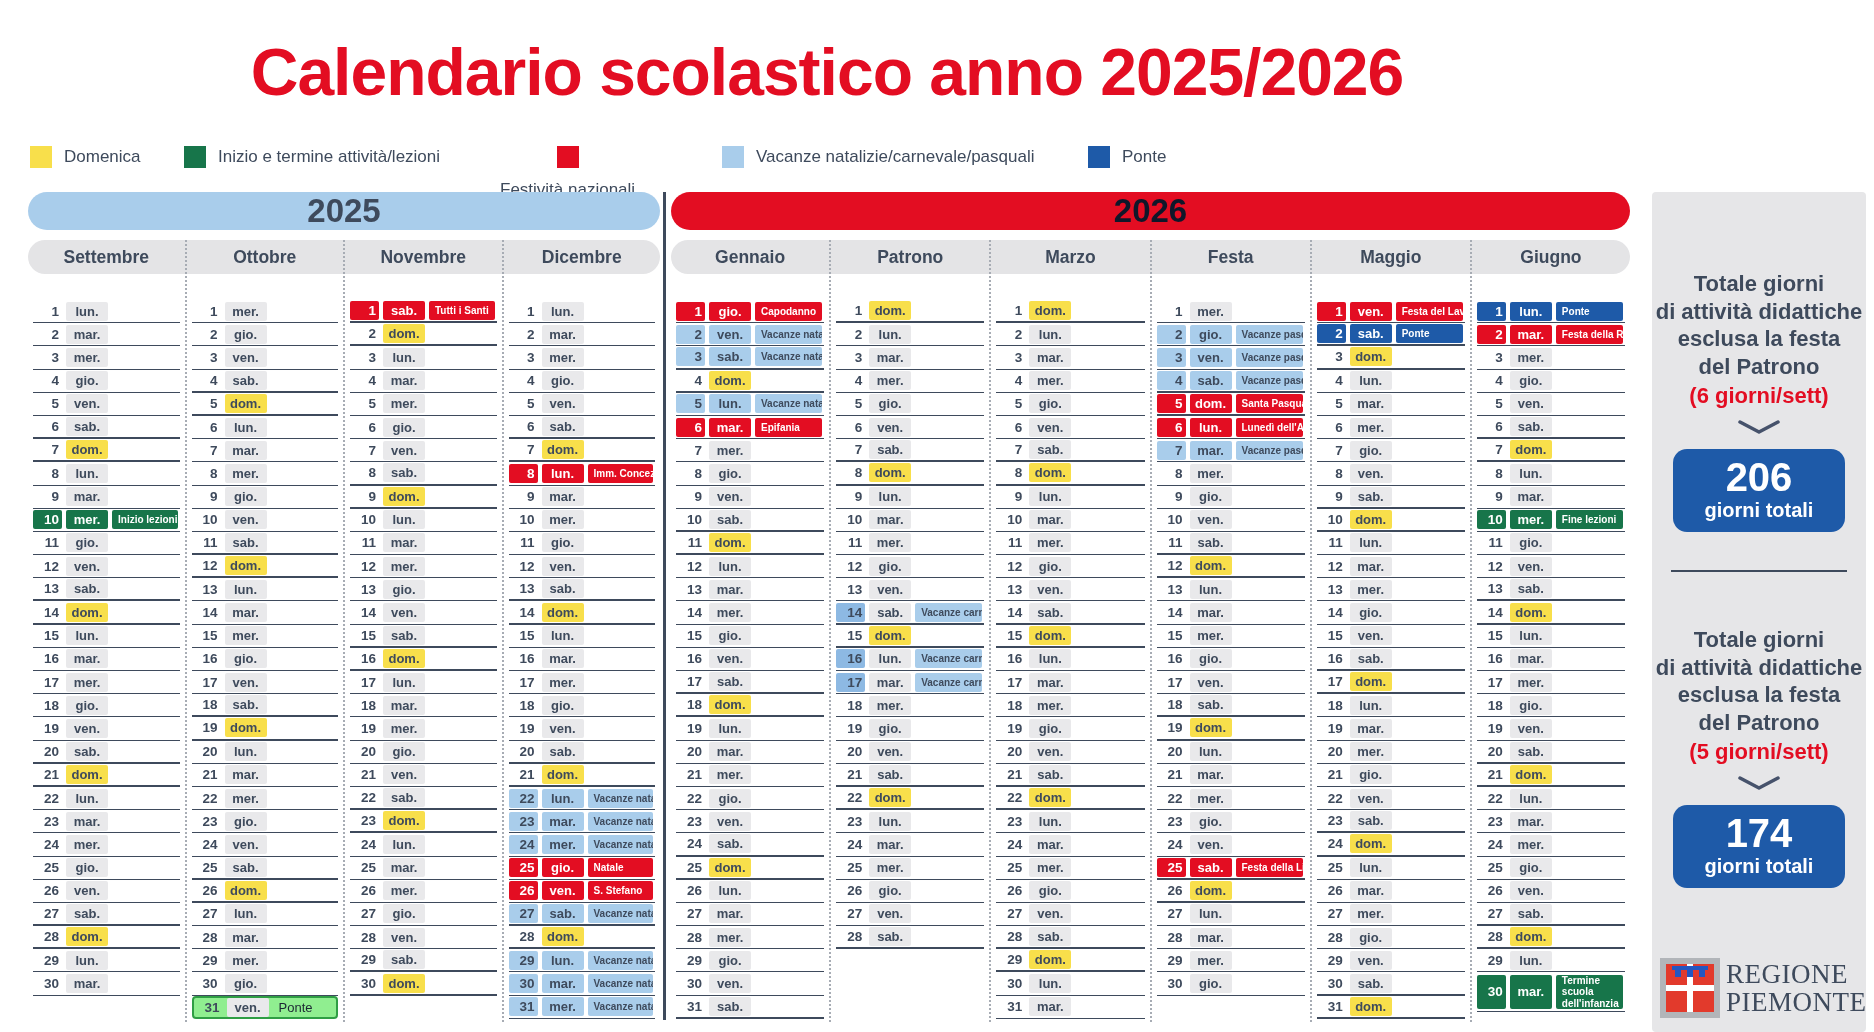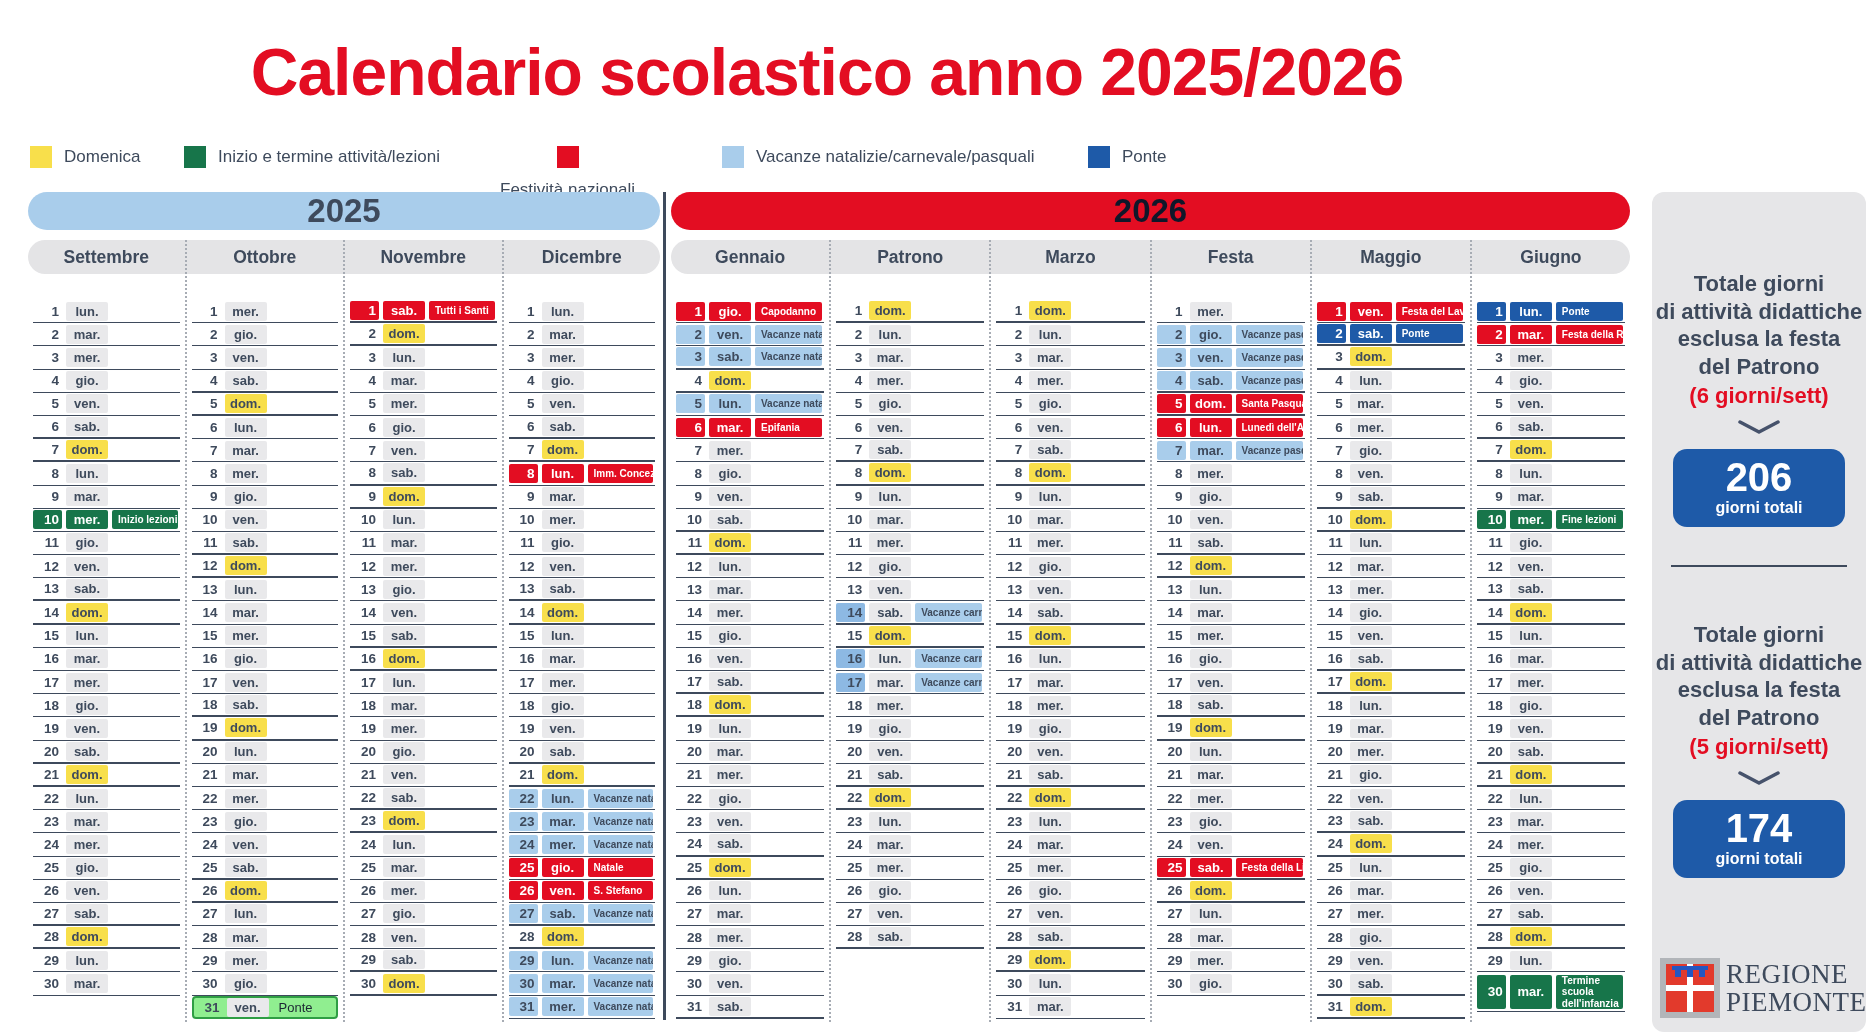--- a/index.html
+++ b/index.html
@@ -56,28 +56,28 @@
   .lightgreen{background:var(--lightgreen);border:2px solid var(--lightgreen_border);border-radius:4px;}
   .lightgreen .d-label{background:transparent;color:#1c2733;font-weight:normal;font-size:13px;}
   .tall{height:40px;}
   .tall .d-num,.tall .d-dow{height:34px;line-height:34px;}
   .tall .d-label{height:34px;line-height:1.12;white-space:normal;display:flex;align-items:center;}
 
   .divider-main{position:absolute;left:663px;top:192px;width:2.5px;height:828px;background:var(--slate);}
 
   
   .side-panel{position:absolute;left:1652px;top:192px;width:214px;height:840px;
-              background:var(--panel);border-radius:12px;box-sizing:border-box;padding-top:78px;}
+              background:var(--panel);border-radius:4px;box-sizing:border-box;padding-top:78px;}
   .tot-block{text-align:center;}
   .tot-heading{font-size:22px;font-weight:bold;color:var(--slate);line-height:1.26;white-space:pre-line;}
   .tot-sub{color:var(--red);font-weight:bold;font-size:22px;margin-top:2px;}
   .chev{margin-top:10px;}
   .tot-box{width:172px;margin:10px auto 0;background:var(--blue);border-radius:14px;color:#fff;padding:8px 0 10px;}
   .tot-num{font-size:40px;font-weight:bold;line-height:1;}
-  .tot-lbl{font-size:16px;font-weight:bold;margin-top:2px;}
+  .tot-lbl{font-size:20px;font-weight:bold;margin-top:2px;}
   .tot-divider{width:176px;margin:38px auto 0;border-top:2px solid var(--slate);}
   .tot-block.b2{margin-top:54px;}
 
   
   .logo{position:absolute;left:8px;bottom:14px;display:flex;gap:6px;align-items:center;}
   .crest{width:60px;height:60px;background:var(--logo_gray);padding:6px;box-sizing:border-box;position:relative;flex:0 0 60px;}
   .crest-in{width:100%;height:100%;background:#fff;display:grid;grid-template:1fr 1fr / 1fr 1fr;gap:6px;}
   .crest-in i{background:var(--logo_red);}
   .lambello{position:absolute;top:8px;left:50%;transform:translateX(-50%);}
   .logo-text{display:flex;flex-direction:column;font-family:"Liberation Serif",serif;font-size:27px;

